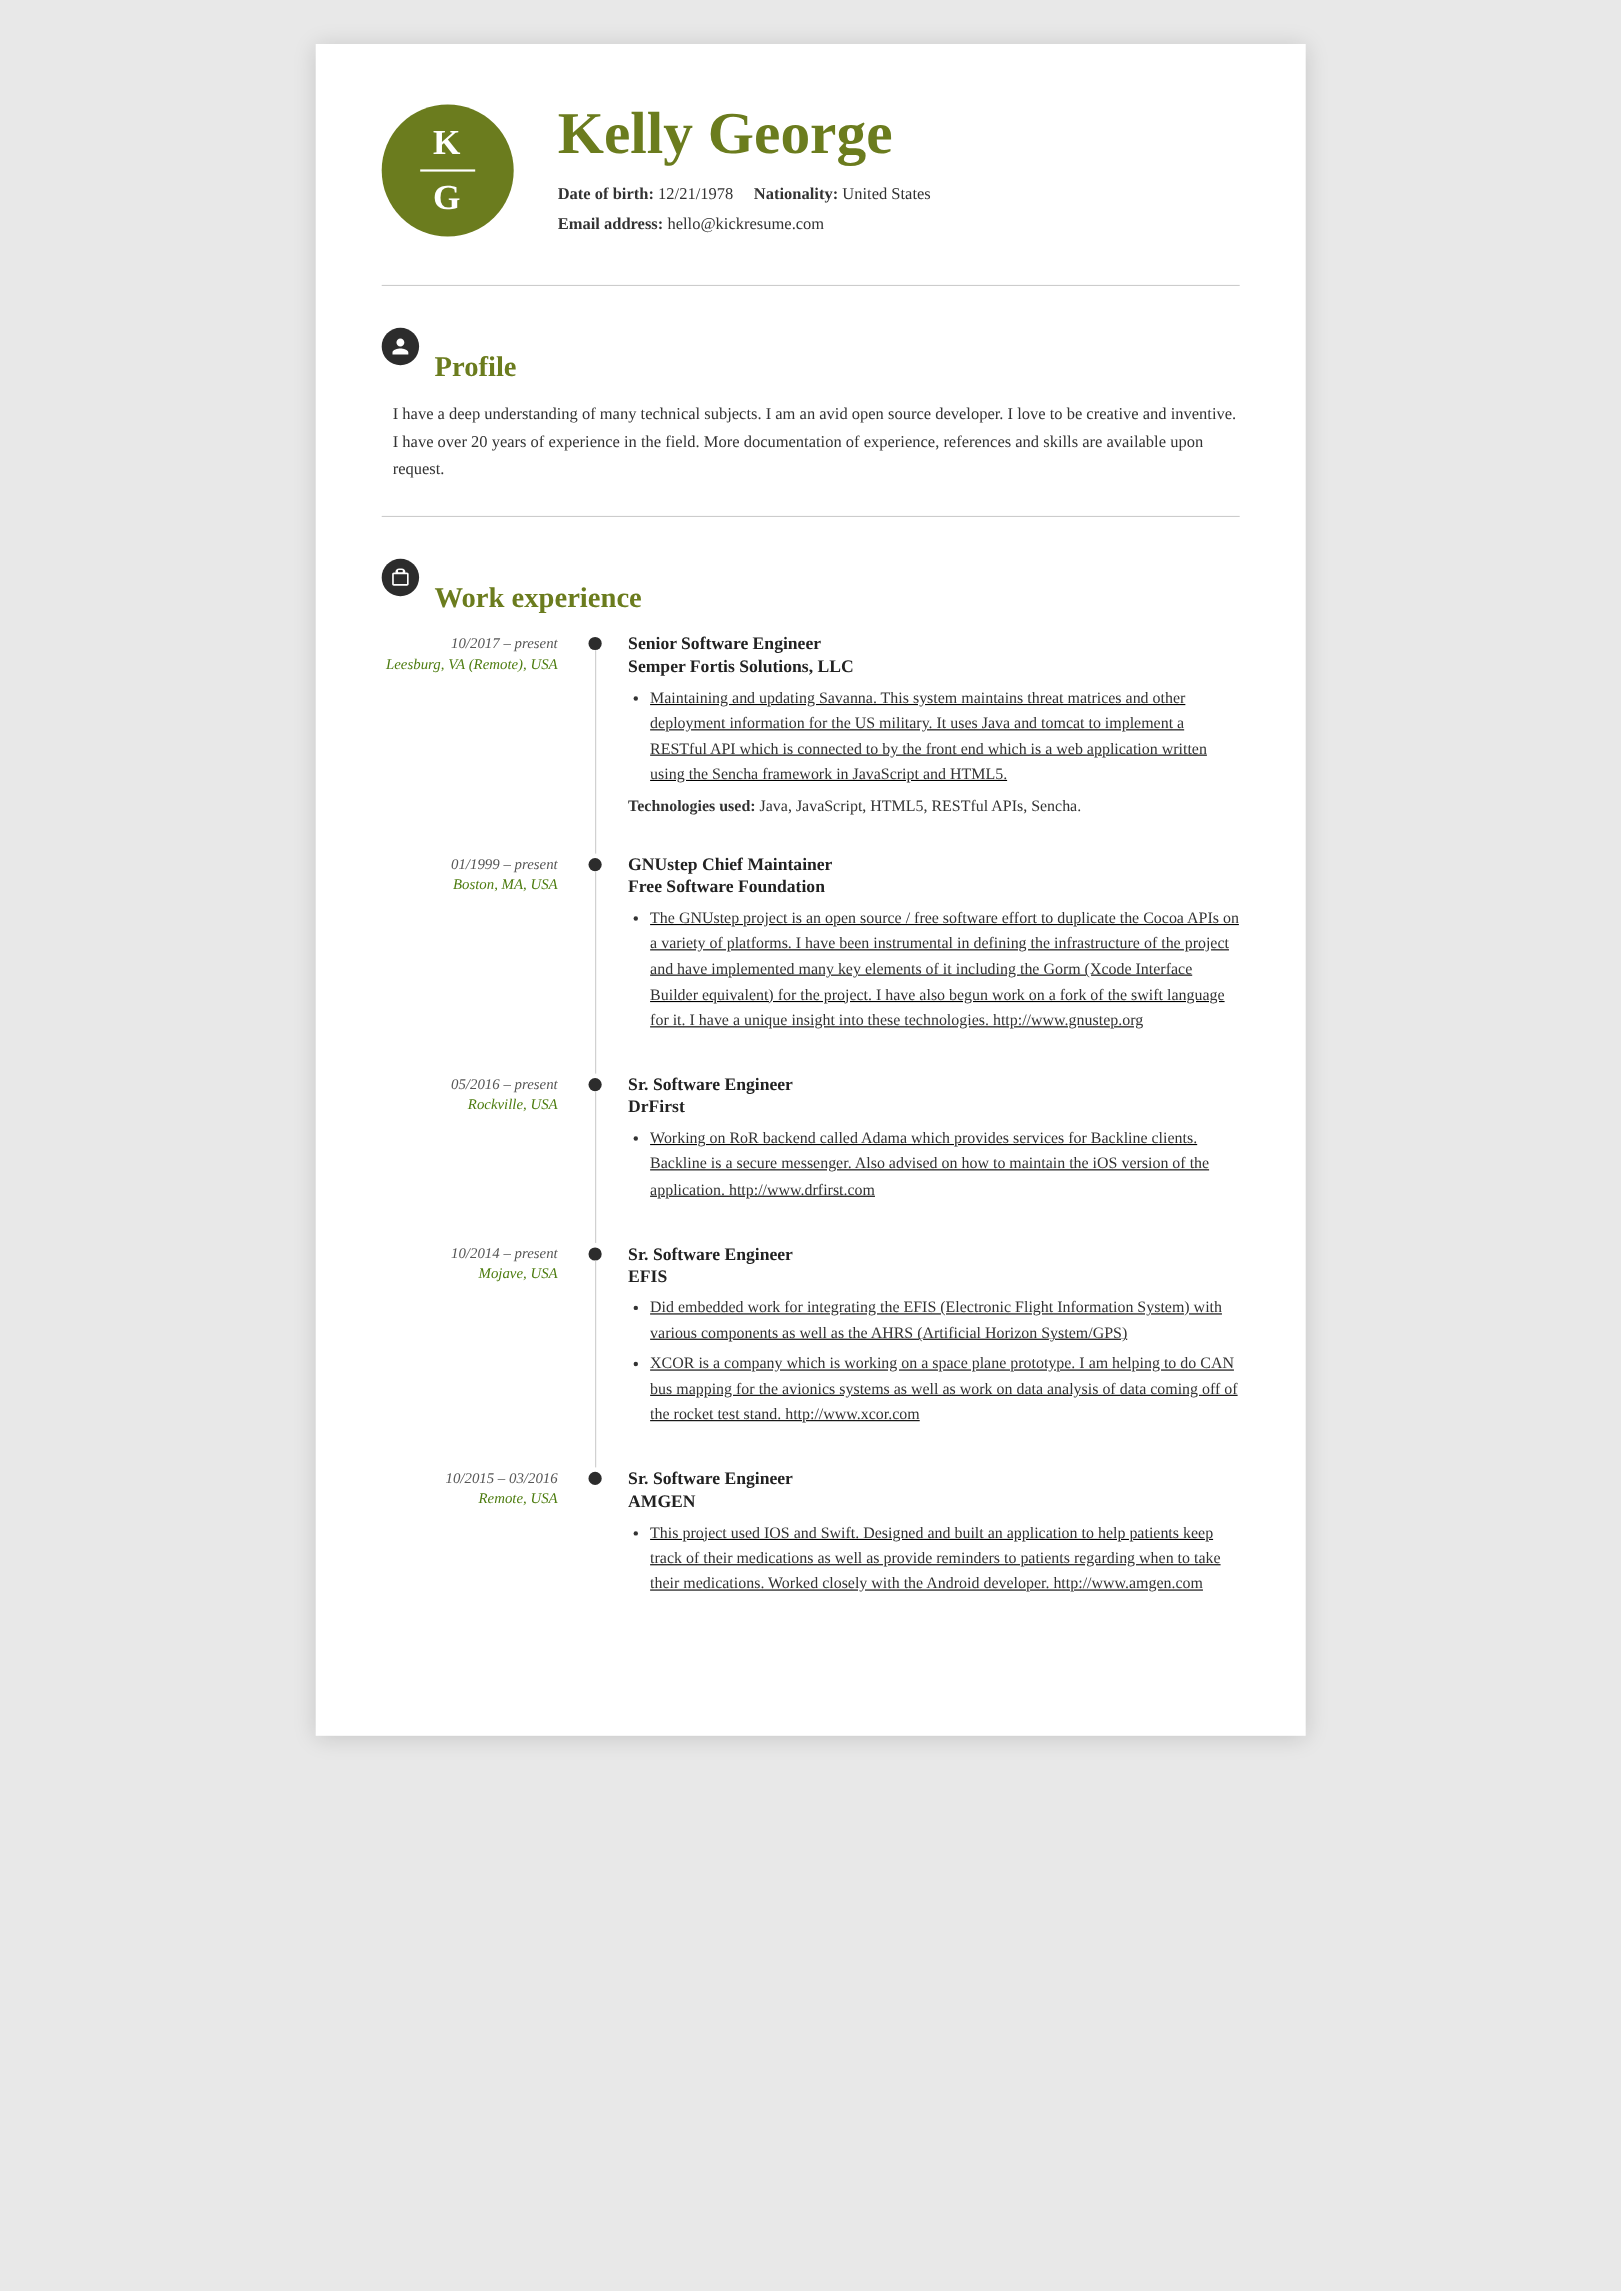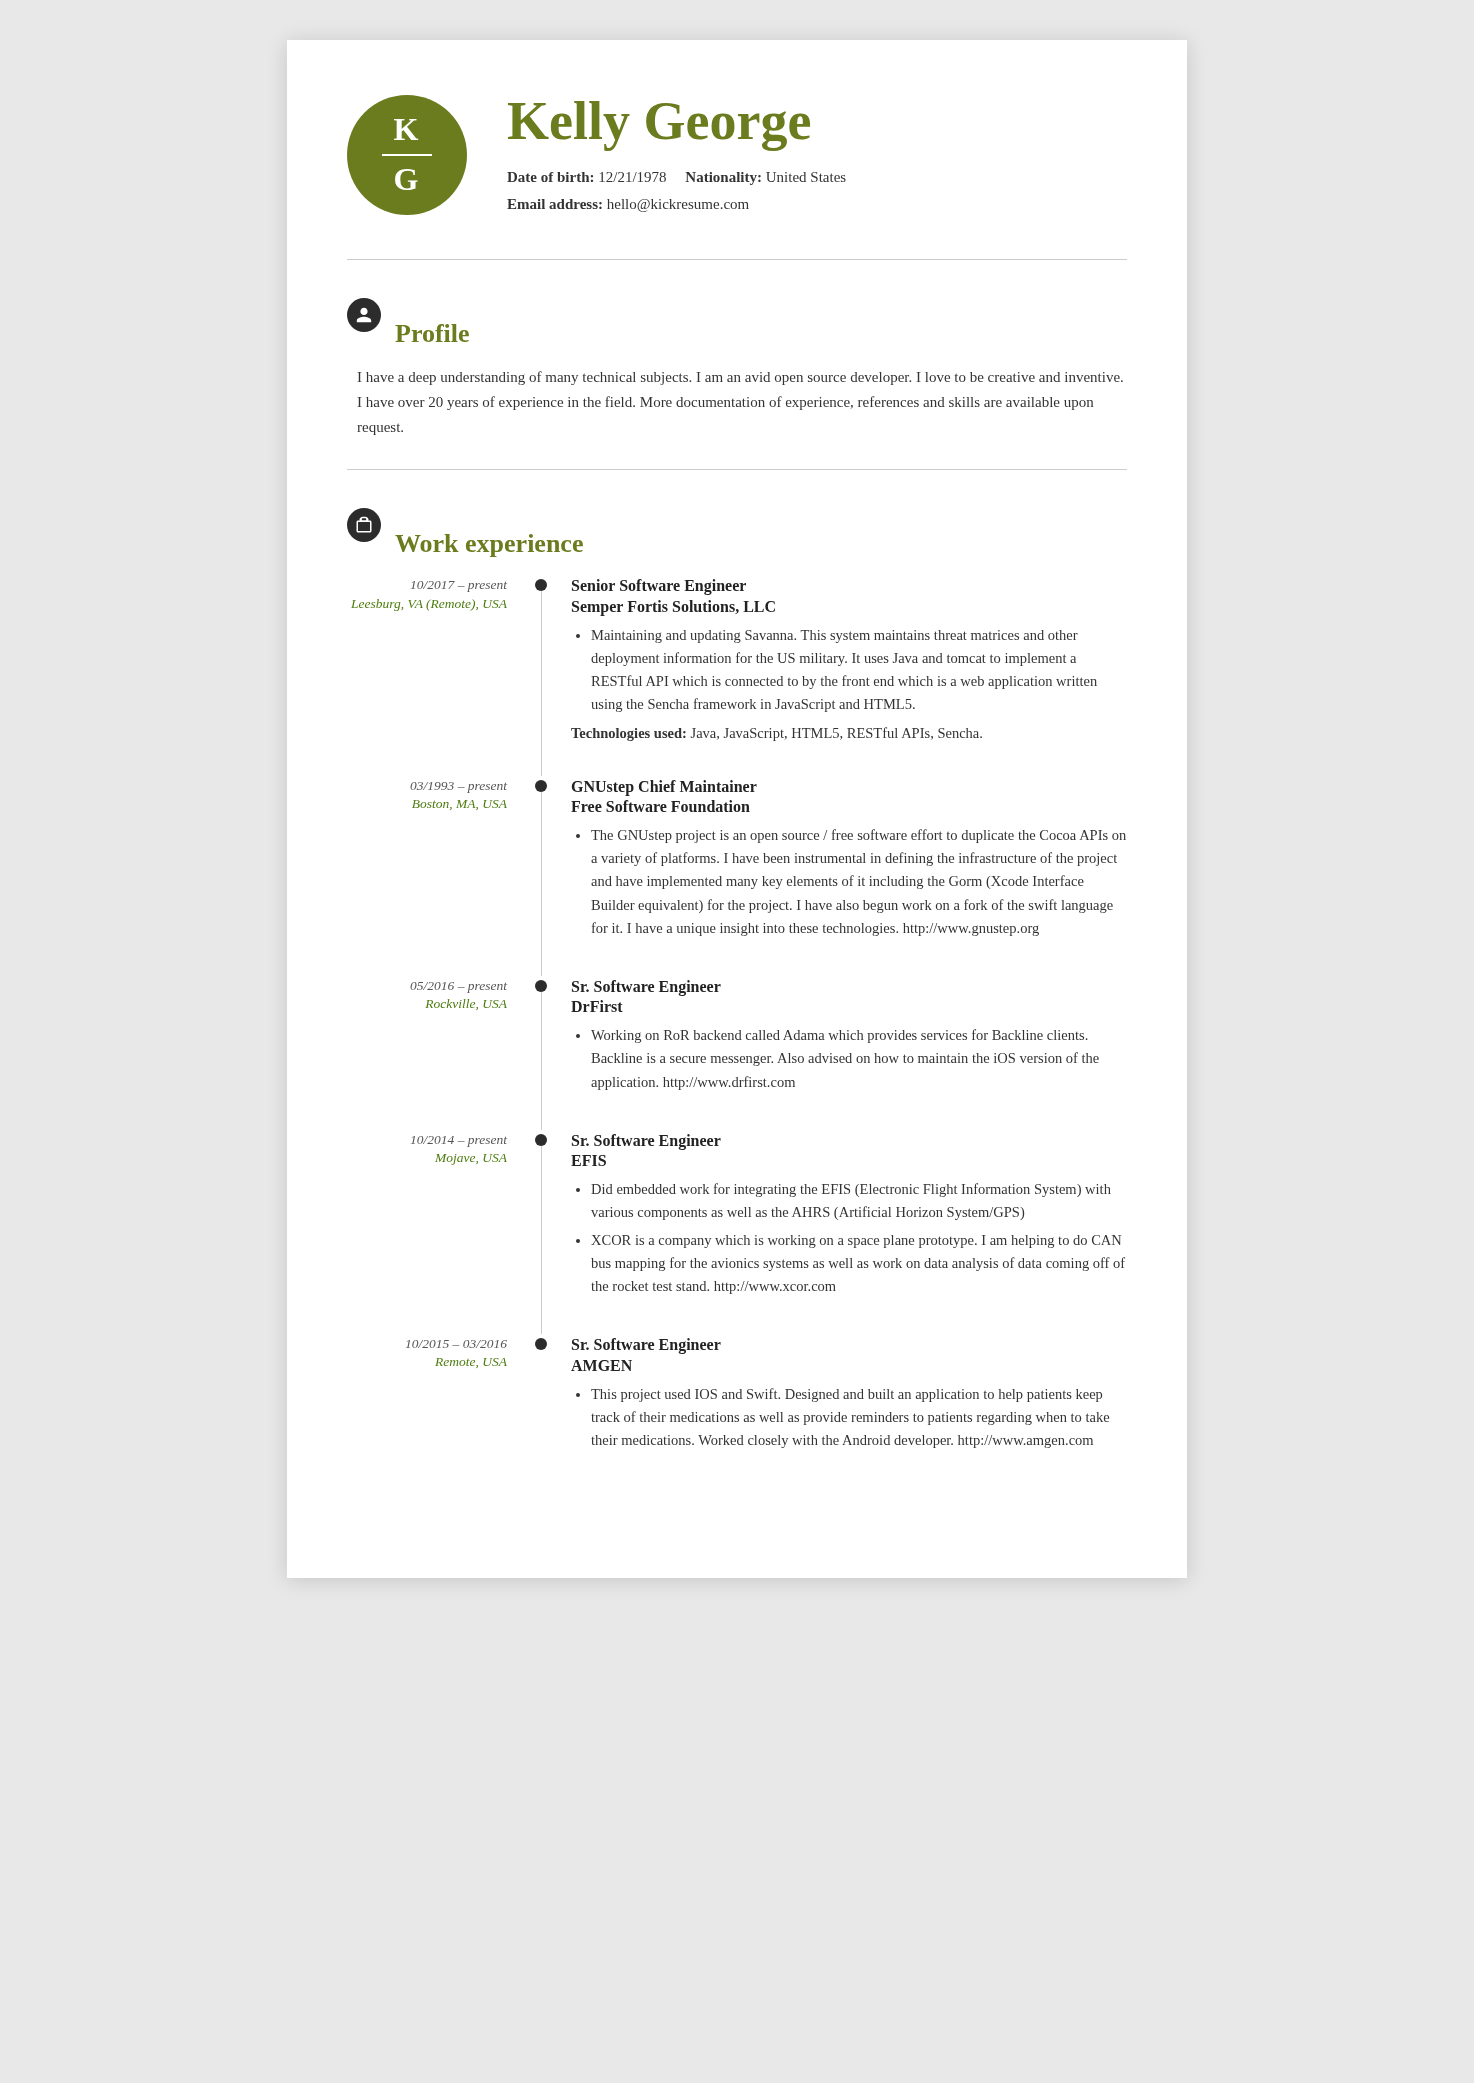--- a/index.html
+++ b/index.html
@@ -157,20 +157,21 @@
     .job-company {
       font-size: 16px;
       font-weight: bold;
       color: #222;
       margin-bottom: 8px;
     }
     .job-bullets {
       list-style: disc;
       padding-left: 20px;
       margin-bottom: 6px;
+      text-decoration: underline;
     }
     .job-bullets li {
       font-size: 14.5px;
       color: #333;
       line-height: 1.6;
       margin-bottom: 4px;
     }
     .job-tech {
       font-size: 14.5px;
       color: #333;
@@ -250,21 +251,21 @@
     <div class="job-title">Senior Software Engineer</div>
     <div class="job-company">Semper Fortis Solutions, LLC</div>
     <ul class="job-bullets">
               <li>Maintaining and updating Savanna. This system maintains threat matrices and other deployment information for the US military. It uses Java and tomcat to implement a RESTful API which is connected to by the front end which is a web application written using the Sencha framework in JavaScript and HTML5.</li>
             </ul>
     <div class="job-tech"><span class="job-tech-label">Technologies used:</span> Java, JavaScript, HTML5, RESTful APIs, Sencha.</div>
   </div>
         </div>
         <div class="work-entry">
           <div class="timeline-col">
-    <div class="timeline-date">03/1993 – present</div>
+    <div class="timeline-date">01/1999 – present</div>
     <div class="timeline-loc">Boston, MA, USA</div>
   </div>
           <div class="timeline-center">
     <div class="dot"></div>
     <div class="timeline-line"></div>
   </div>
           <div class="work-content">
     <div class="job-title">GNUstep Chief Maintainer</div>
     <div class="job-company">Free Software Foundation</div>
     <ul class="job-bullets">

